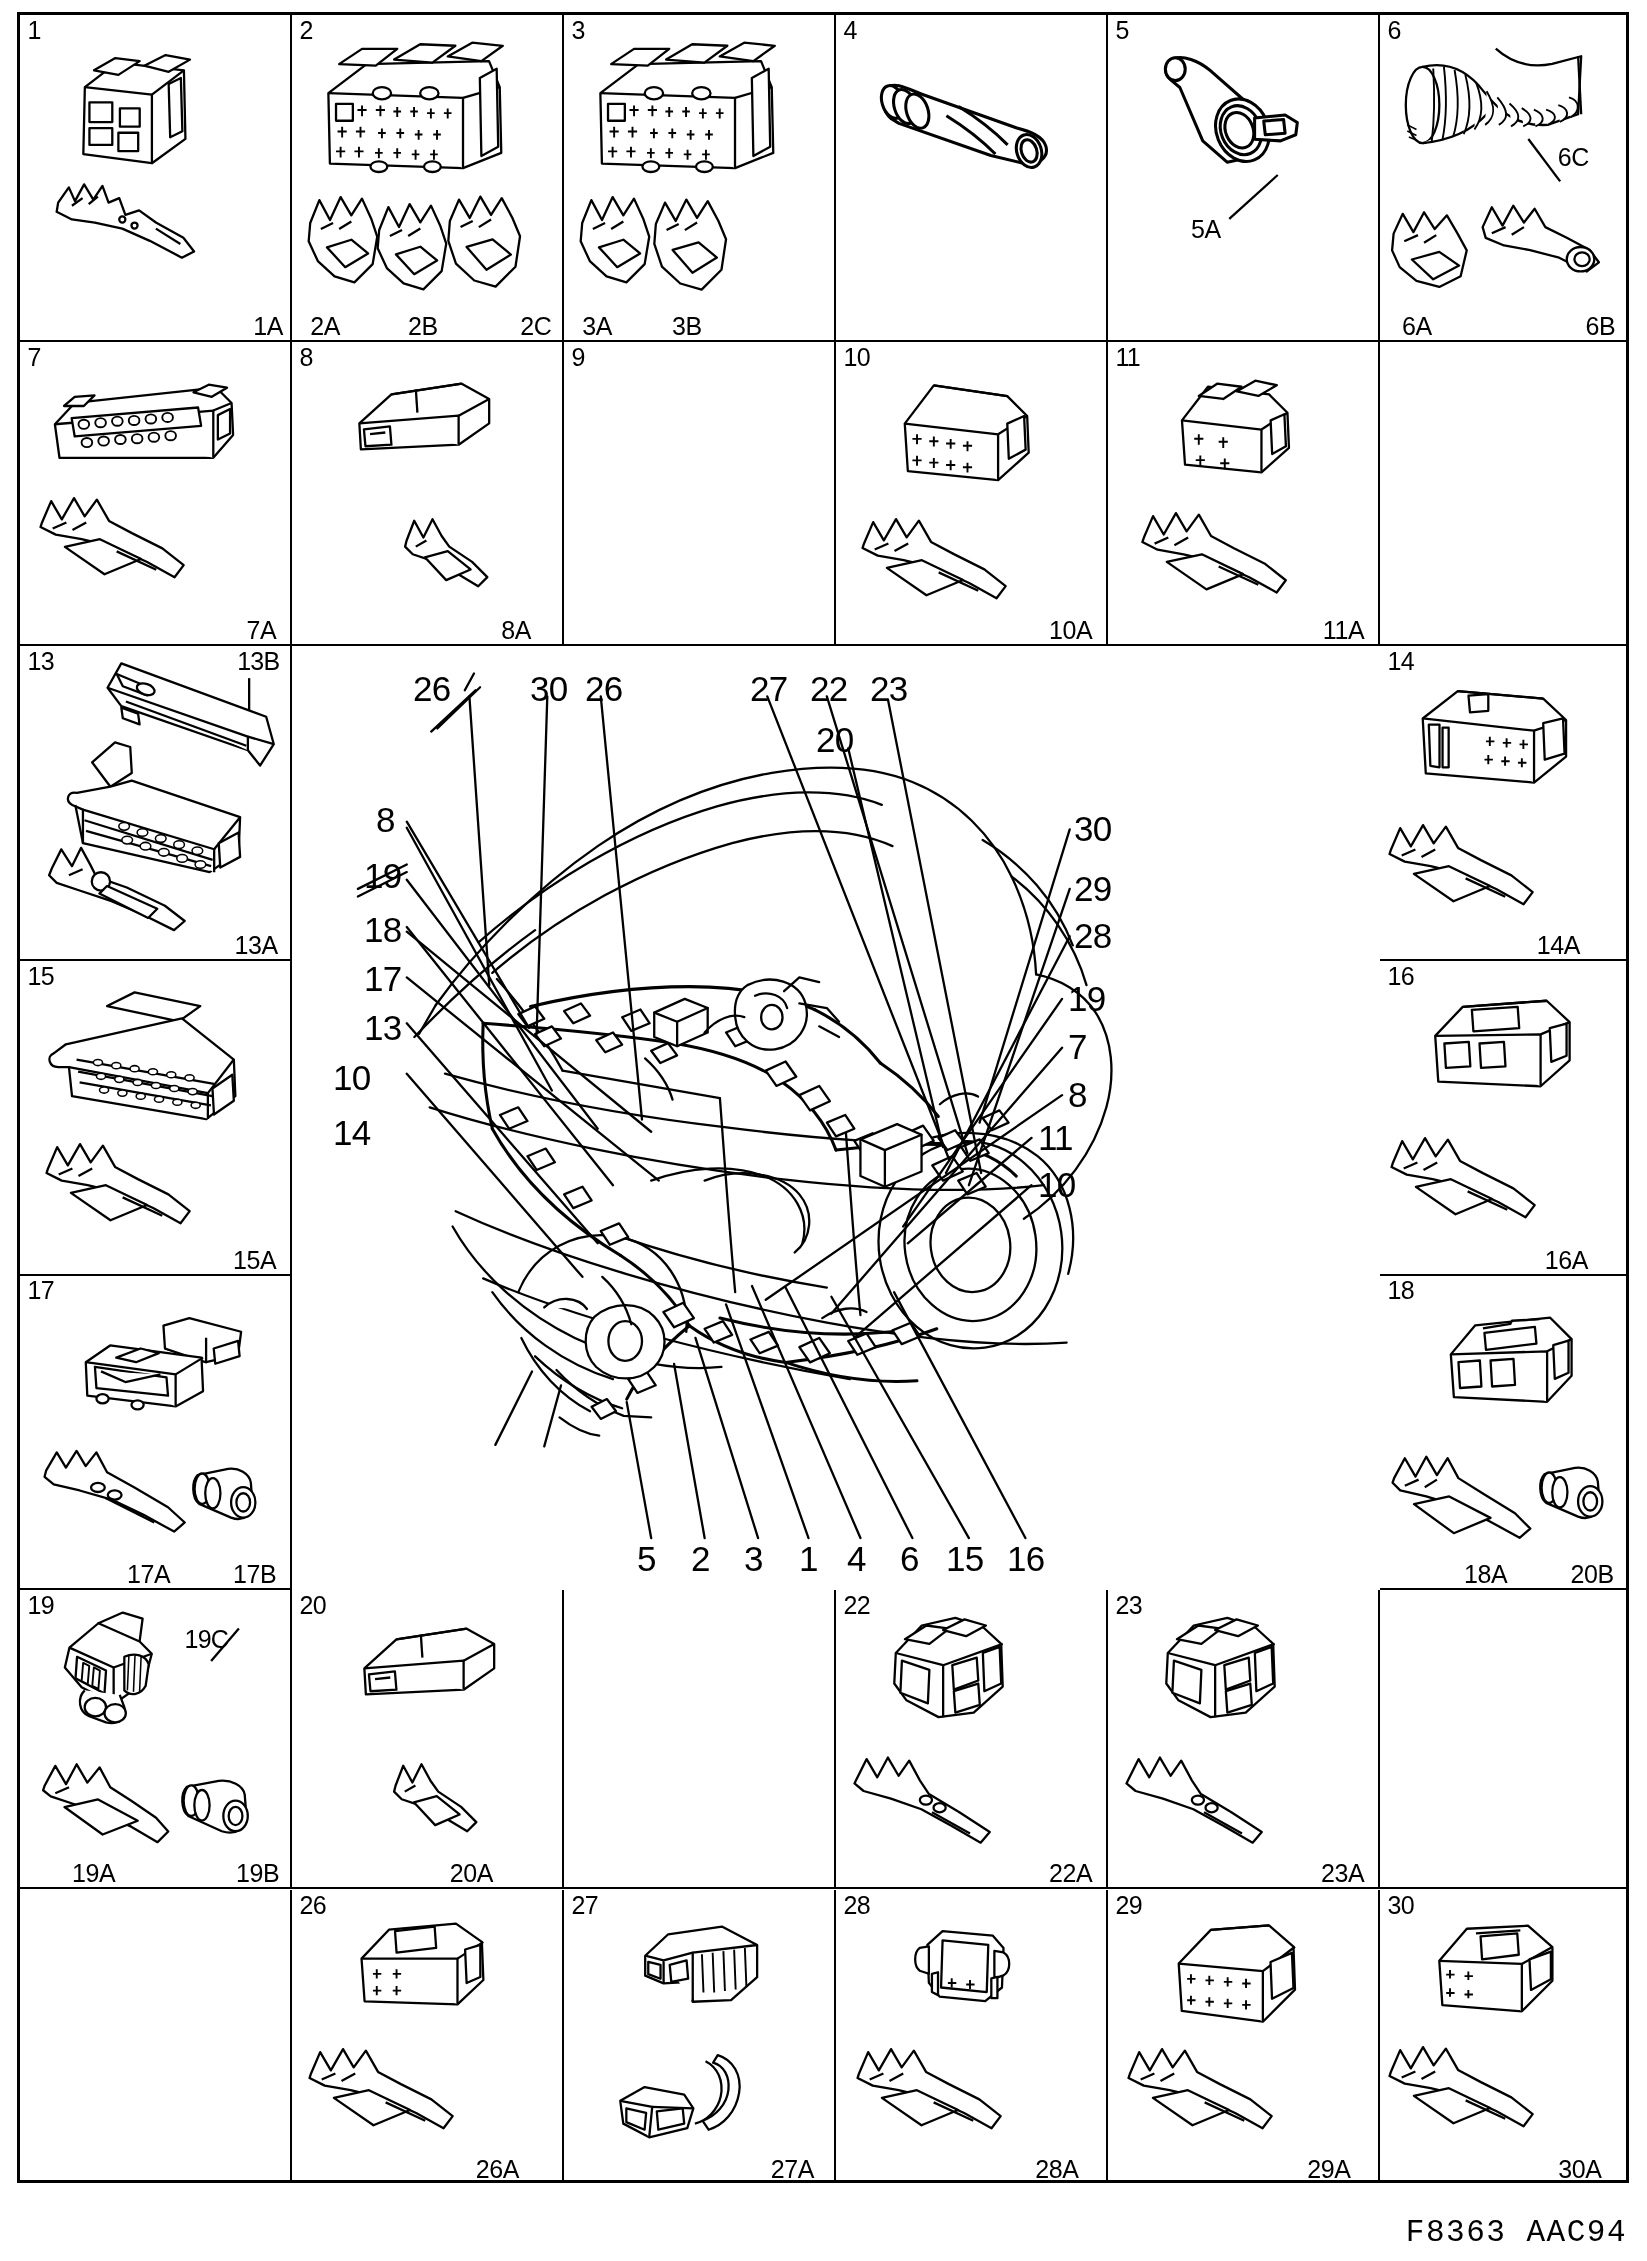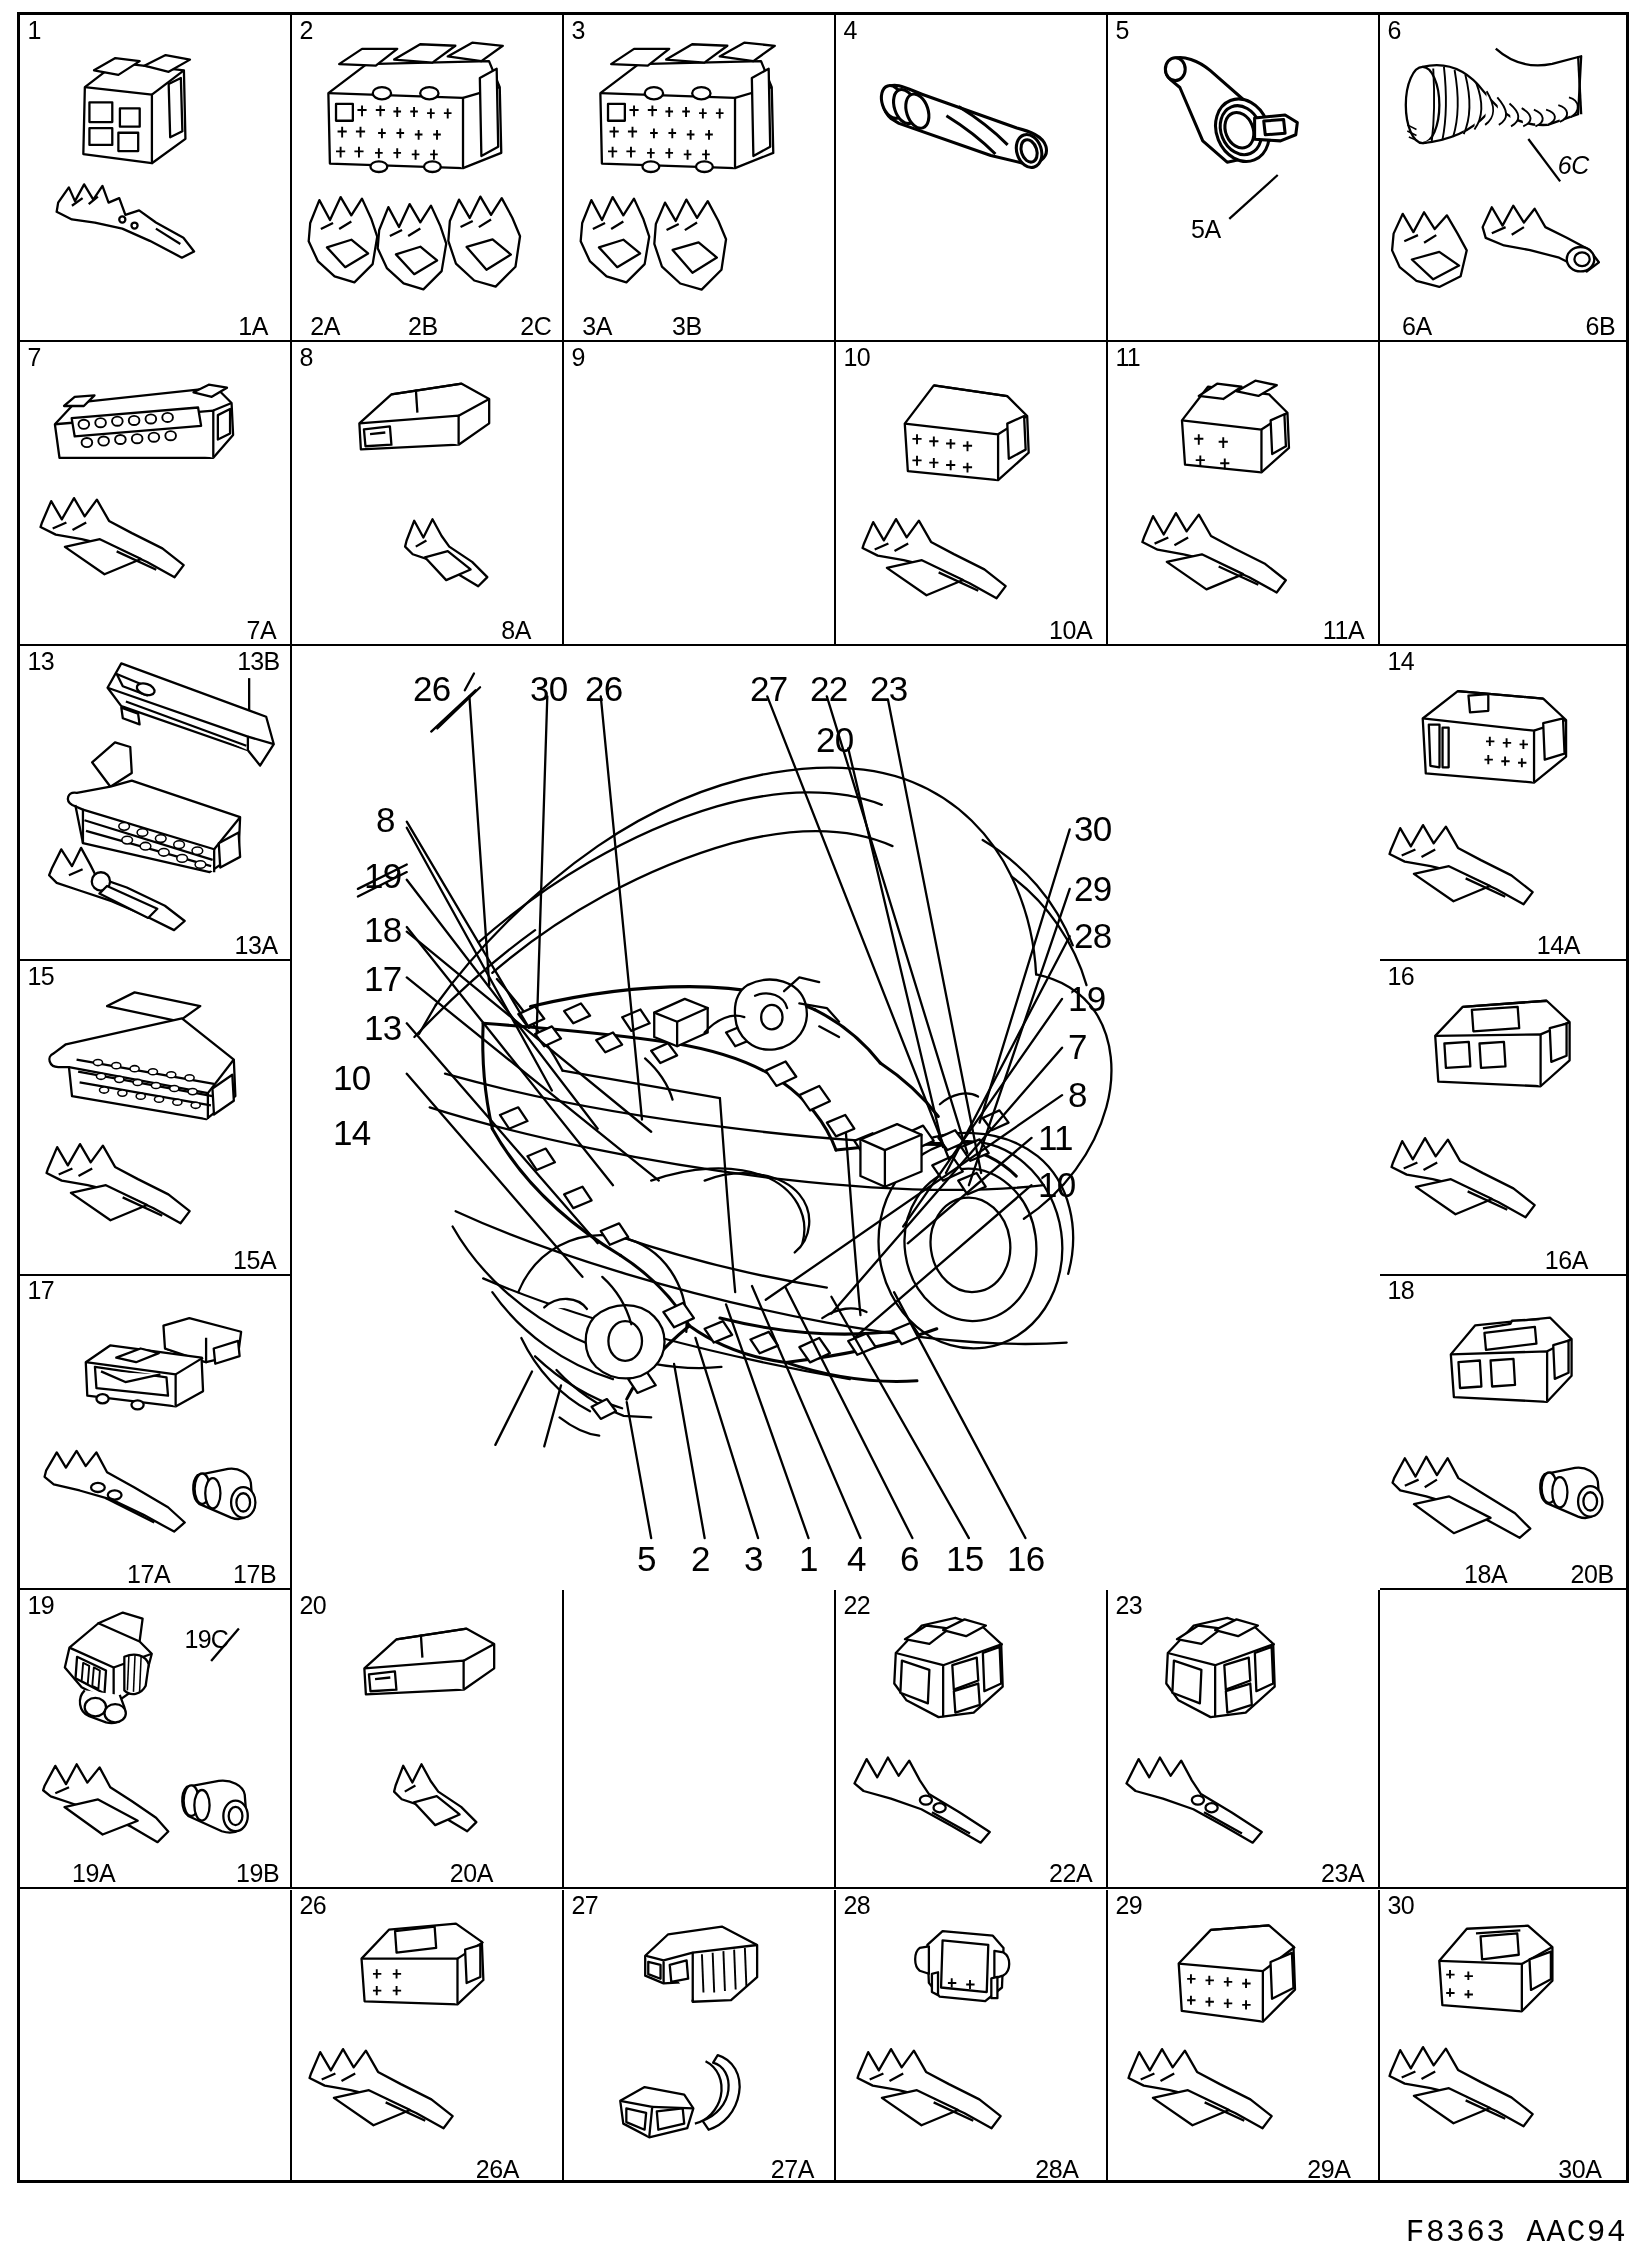--- a/index.html
+++ b/index.html
@@ -117,21 +117,21 @@
         <svg width="168" height="92" viewBox="0 0 220 120">
           <g fill="#fff" stroke="#000" stroke-width="3" stroke-linejoin="round">
             <path d="M12 36 L26 16 L34 34 L46 12 L58 32 L70 14 L78 36 L92 30 L100 52 L118 46 L140 62 L176 82 L190 100 L174 108 L132 86 L96 70 L60 62 L30 58 L10 48 Z"></path>
             <path d="M30 40 L44 30 M52 38 L64 28"></path>
             <circle cx="96" cy="58" r="4"></circle>
             <circle cx="112" cy="66" r="4"></circle>
             <path d="M140 70 L172 90"></path>
           </g>
         </svg>
       </div>
-      <div class="part-label" style="right:22px;">1A</div>
+      <div class="part-label" style="right:7px;">1A</div>
     </div>
 
     <div class="cell" style="left:272px;top:0;width:272px;height:327px;">
       <div class="cell-num">2</div>
       <div class="art" style="left:21.4px;top:17px;">
         <svg width="222" height="153" viewBox="0 0 290 200">
           <g fill="#fff" stroke="#000" stroke-width="3" stroke-linejoin="round">
             <path d="M20 80 L70 42 L230 38 L244 72 L246 158 L196 178 L22 172 Z"></path>
             <path d="M20 80 L196 86 L196 178"></path>
             <path d="M196 86 L244 72"></path>
@@ -326,21 +326,21 @@
             <path d="M240 20 L244 96"></path>
             <g stroke-width="2">
               <path d="M16 110 l12 6 M16 118 l12 6 M18 126 l12 5"></path>
             </g>
           </g>
         </svg>
       </div>
       <svg class="art" style="left:142px;top:121px;" width="46" height="53" viewBox="0 0 60 70">
         <line x1="8" y1="4" x2="50" y2="60" stroke="#000" stroke-width="3"></line>
       </svg>
-      <div class="part-label" style="right:37px;bottom:162px;font-style:italic;">6C</div>
+      <div class="part-label" style="right:37px;bottom:170px;">6C</div>
       <div class="art" style="left:6.1px;top:191px;">
         <svg width="99" height="88" viewBox="0 0 130 115">
           <g fill="#fff" stroke="#000" stroke-width="3" stroke-linejoin="round">
             <path d="M10 36 L22 10 L36 34 L50 8 L64 30 L80 12 L94 36 L106 58 L98 92 L70 106 L40 98 L18 80 L8 58 Z"></path>
             <path d="M24 46 L42 38 M50 48 L66 38"></path>
             <path d="M34 70 L70 60 L96 78 L62 96 Z"></path>
           </g>
         </svg>
       </div>
       <div class="art" style="left:95px;top:186px;">

